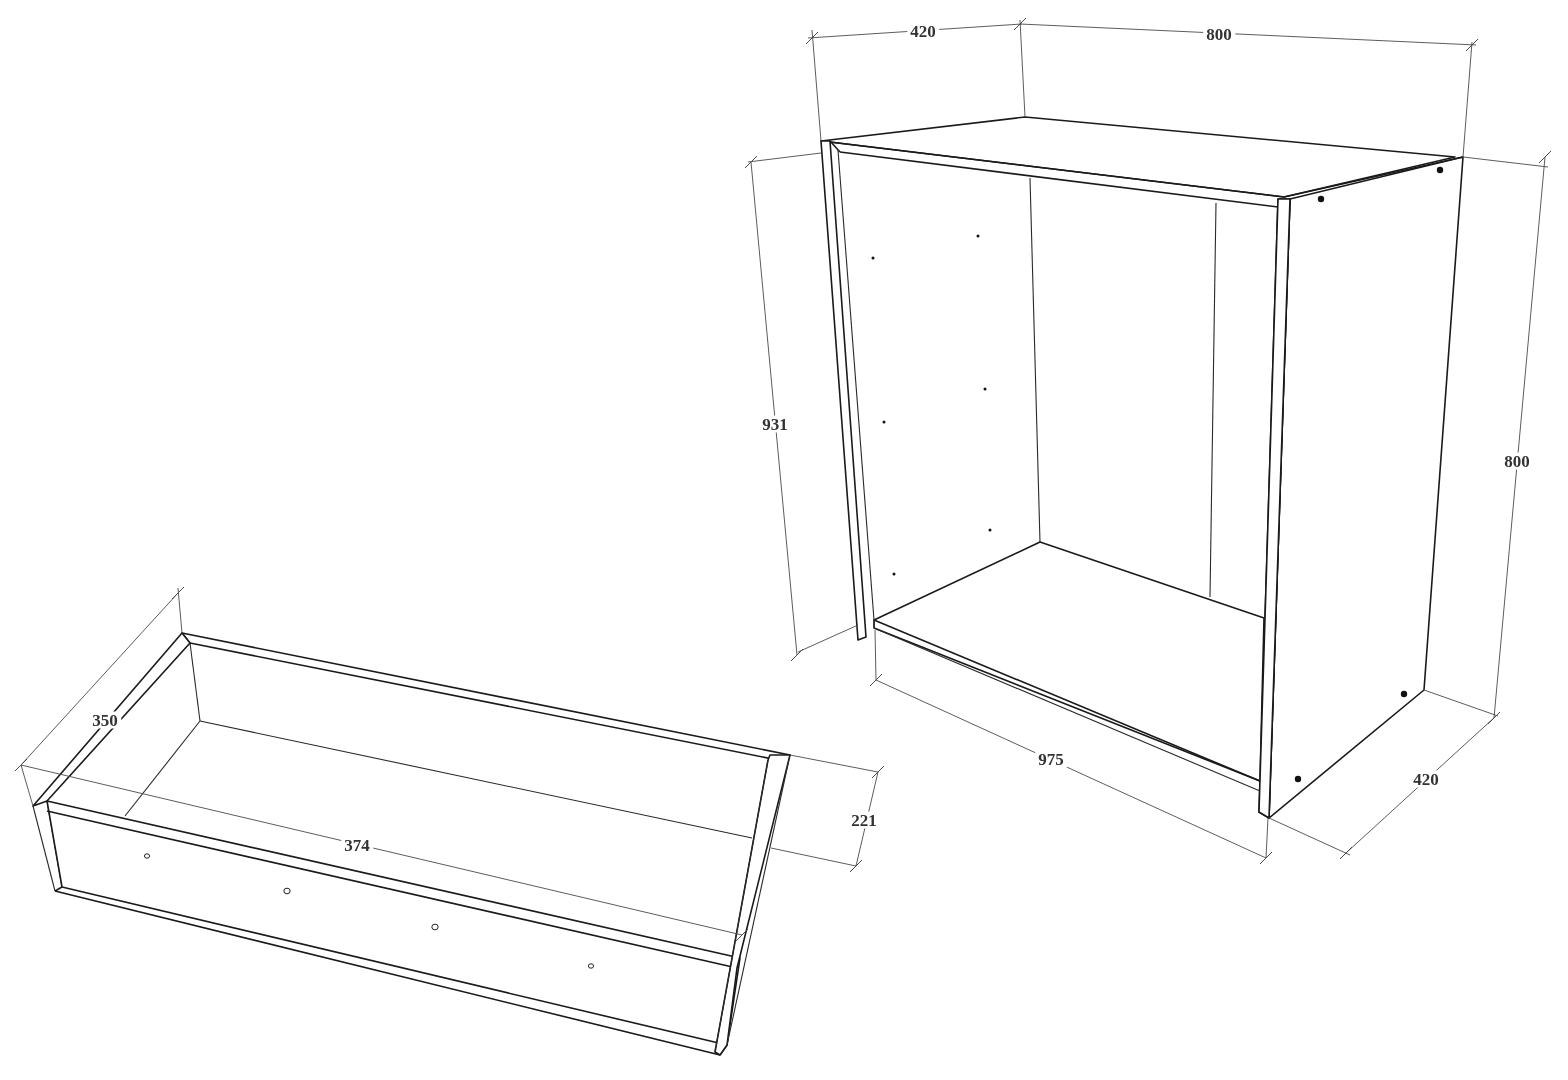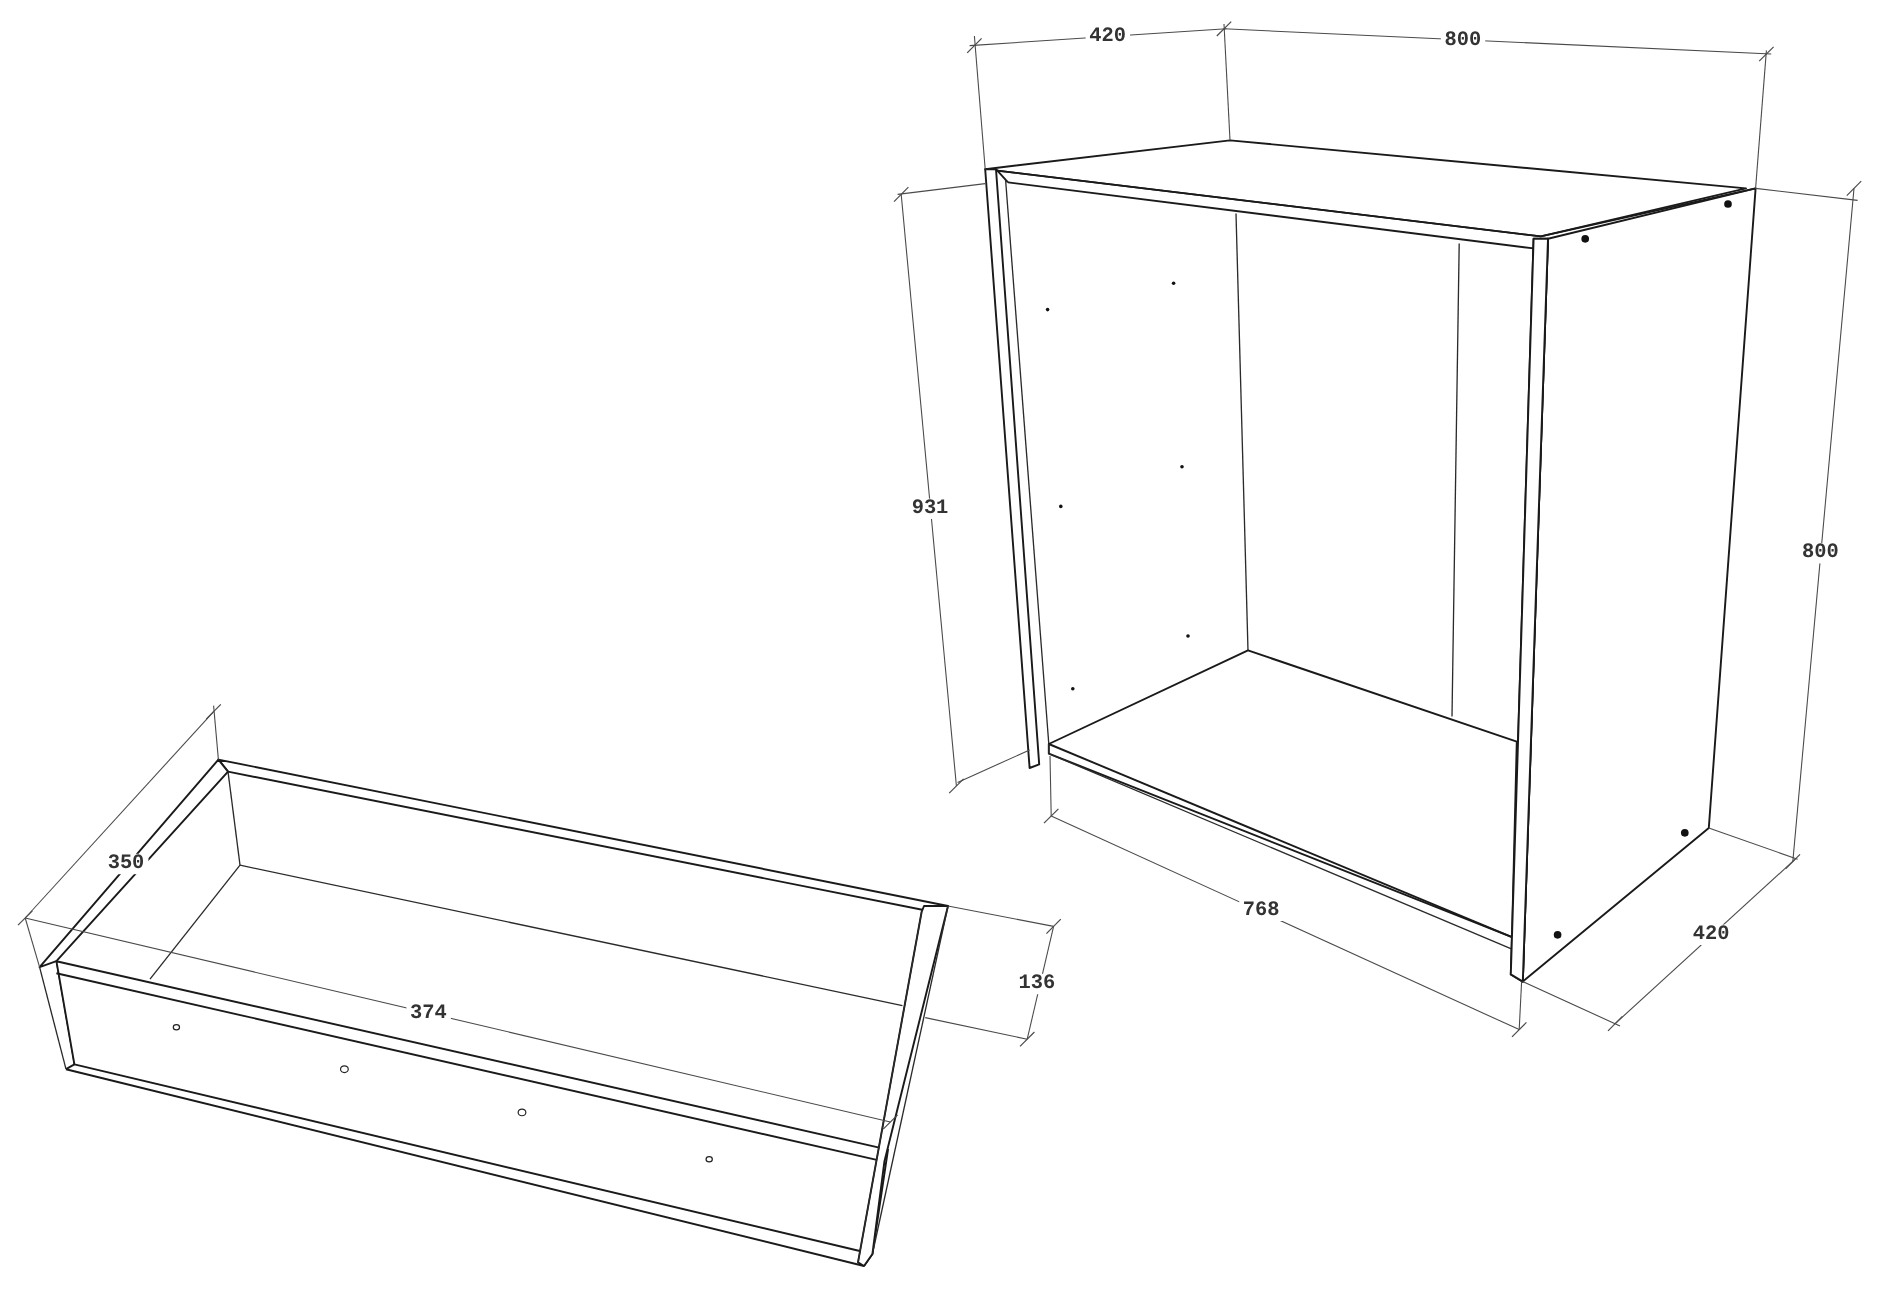--- a/index.html
+++ b/index.html
@@ -6,21 +6,21 @@
   body { width:1568px; height:1080px; overflow:hidden; position:relative; }
   #canvas { position:absolute; left:0; top:0; width:1568px; height:1080px; }
   .edge { stroke:#1a1a1a; stroke-width:1.6; fill:none; stroke-linejoin:round; }
   .thin { stroke:#2a2a2a; stroke-width:1.1; fill:none; }
   .dim { stroke:#4a4a4a; stroke-width:0.9; fill:none; }
   .tick { stroke:#4a4a4a; stroke-width:1; }
   .panel { fill:#ffffff; stroke:#1a1a1a; stroke-width:1.6; stroke-linejoin:round; }
   .hole-dot { fill:#111; }
   .hole-ring { fill:#fff; stroke:#222; stroke-width:1; }
   .dim-label {
-    position:absolute; font-family:Liberation Mono, monospace; font-weight:bold;
+    position:absolute; font-family:Liberation Serif, serif; font-weight:bold;
     font-size:17px; color:#333333; background:#ffffff; padding:0 3px;
     transform:translate(-50%,-50%); white-space:nowrap; line-height:1;
   }
 </style>
 </head>
 <body>
 
 <svg id="canvas" viewBox="0 0 1568 1080" xmlns="http://www.w3.org/2000/svg">
 
   <g>
@@ -151,17 +151,17 @@
       <line class="tick" x1="872" y1="778" x2="884" y2="766"></line>
       <line class="tick" x1="850" y1="872" x2="862" y2="860"></line>
     </g>
   </g>
 </svg>
 
 <div class="dim-label" style="left:923px;top:31px;">420</div>
 <div class="dim-label" style="left:1219px;top:34px;">800</div>
 <div class="dim-label" style="left:775px;top:424px;">931</div>
 <div class="dim-label" style="left:1517px;top:461px;">800</div>
-<div class="dim-label" style="left:1051px;top:759px;">768</div>
+<div class="dim-label" style="left:1051px;top:759px;">975</div>
 <div class="dim-label" style="left:1426px;top:779px;">420</div>
 <div class="dim-label" style="left:105px;top:674px;margin-top:46px;">350</div>
 <div class="dim-label" style="left:357px;top:845px;">374</div>
-<div class="dim-label" style="left:864px;top:820px;">136</div>
+<div class="dim-label" style="left:864px;top:820px;">221</div>
 
 </body></html>

